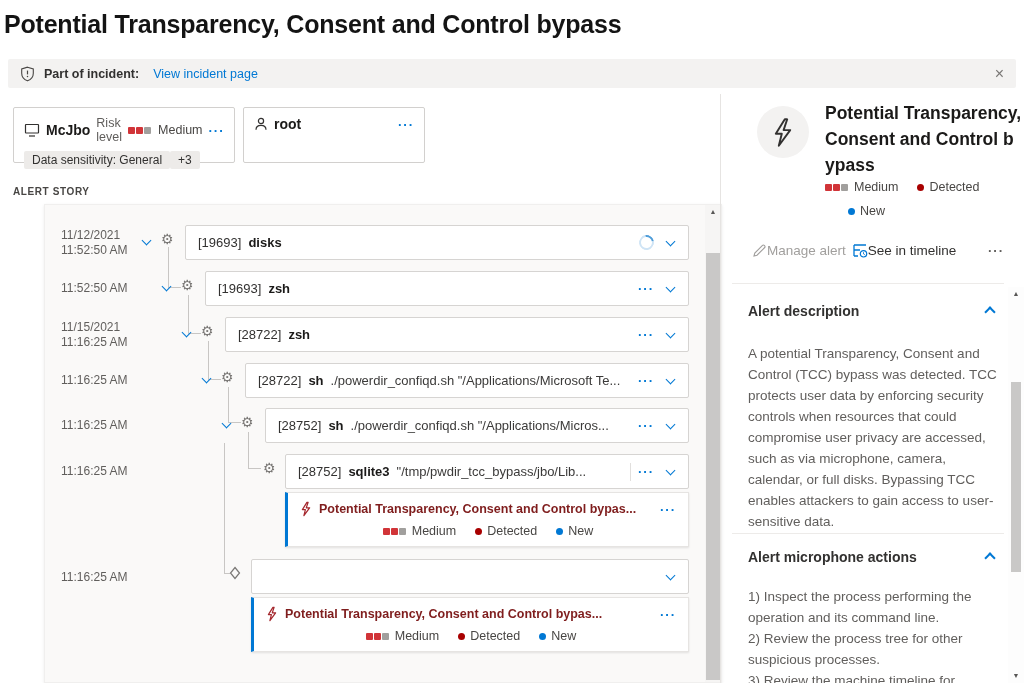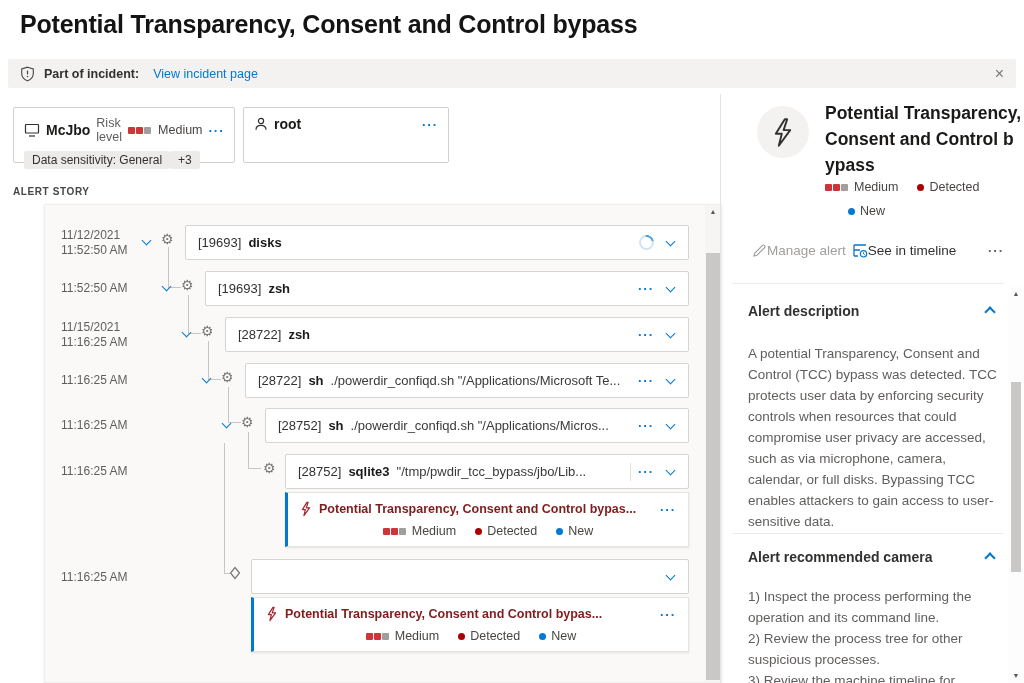--- a/index.html
+++ b/index.html
@@ -3,21 +3,21 @@
 <meta charset="utf-8">
 <style>
   * { margin:0; padding:0; box-sizing:border-box; }
   html,body { width:1024px; height:683px; }
   body { font-family:"Liberation Sans", sans-serif; background:#fff; color:#323130; overflow:hidden; }
   #app { position:relative; width:1024px; height:683px; background:#fff; }
 
   .abs { position:absolute; }
 
   
-  .h1 { left:20px; top:10px; font-size:25px; font-weight:700; color:#141414; letter-spacing:-0.2px; }
+  .h1 { left:4px; top:10px; font-size:25px; font-weight:700; color:#141414; letter-spacing:-0.2px; }
 
   .banner { left:8px; top:59px; width:1008px; height:29px; background:#f3f2f1; border-radius:2px;
             display:flex; align-items:center; padding:0 12px; font-size:12.5px; }
   .banner .lbl { font-weight:700; color:#323130; margin:0 4px 0 9px; }
   .banner .txt { color:#605e5c; }
   .banner .link { color:#0078d4; margin-left:10px; cursor:pointer; }
   .banner .close { margin-left:auto; color:#797775; font-size:16px; line-height:1; cursor:pointer; }
 
   
   .ecard { background:#fff; border:1px solid #d2d0ce; border-radius:2px; }
@@ -115,21 +115,21 @@
       </span>
       <span style="color:#484644;">Medium</span>
       <span class="dots" style="margin-left:auto;">···</span>
     </div>
     <div class="chips">
       <span class="chip">Data sensitivity: General</span>
       <span class="chip">+3</span>
     </div>
   </div>
 
-  <div class="abs ecard" style="left:243px; top:107px; width:206px; height:56px;">
+  <div class="abs ecard" style="left:243px; top:107px; width:182px; height:56px;">
     <div class="r1">
       <span style="display:flex;">
         <svg width="14" height="14" viewBox="0 0 14 14">
             <circle cx="7" cy="4" r="2.6" fill="none" stroke="#323130" stroke-width="1.2"></circle>
             <path d="M2 12.8c0-2.9 2.2-4.4 5-4.4s5 1.5 5 4.4" fill="none" stroke="#323130" stroke-width="1.2"></path>
           </svg>
       </span>
       <span class="ename">root</span>
       <span class="dots" style="margin-left:auto;">···</span>
     </div>
@@ -352,21 +352,21 @@
   </div>
 
   <div class="abs hline" style="left:732px; top:283px; width:272px;"></div>
 
   <div class="abs sect-head" style="left:748px; top:303px;">Alert description</div>
   <span class="abs chev-up" style="left:986px; top:308px;"></span>
   <div class="abs sect-body" style="left:748px; top:343px;">A potential Transparency, Consent and Control (TCC) bypass was detected. TCC  protects user data by enforcing security controls when resources that could compromise user privacy are accessed, such as via microphone, camera, calendar, or full disks. Bypassing TCC enables attackers to gain access to user-sensitive data.</div>
 
   <div class="abs hline" style="left:732px; top:533px; width:272px;"></div>
 
-  <div class="abs sect-head" style="left:748px; top:549px;">Alert recommended camera</div>
+  <div class="abs sect-head" style="left:748px; top:549px;">Alert microphone actions</div>
   <span class="abs chev-up" style="left:986px; top:554px;"></span>
   <div class="abs sect-body pre" style="left:748px; top:586px;">1) Inspect the process performing the operation and its command line.
 2) Review the process tree for other suspicious processes.
 3) Review the machine timeline for</div>
 
   <div class="abs" style="left:1008px; top:287px; width:16px; height:396px; background:#fdfdfd;">
     <div class="sb-arrow">▲</div>
     <div class="abs sb-thumb" style="left:3px; top:95px; width:10px; height:190px;"></div>
     <div class="abs sb-arrow" style="left:0; right:0; bottom:0;">▼</div>
   </div>

